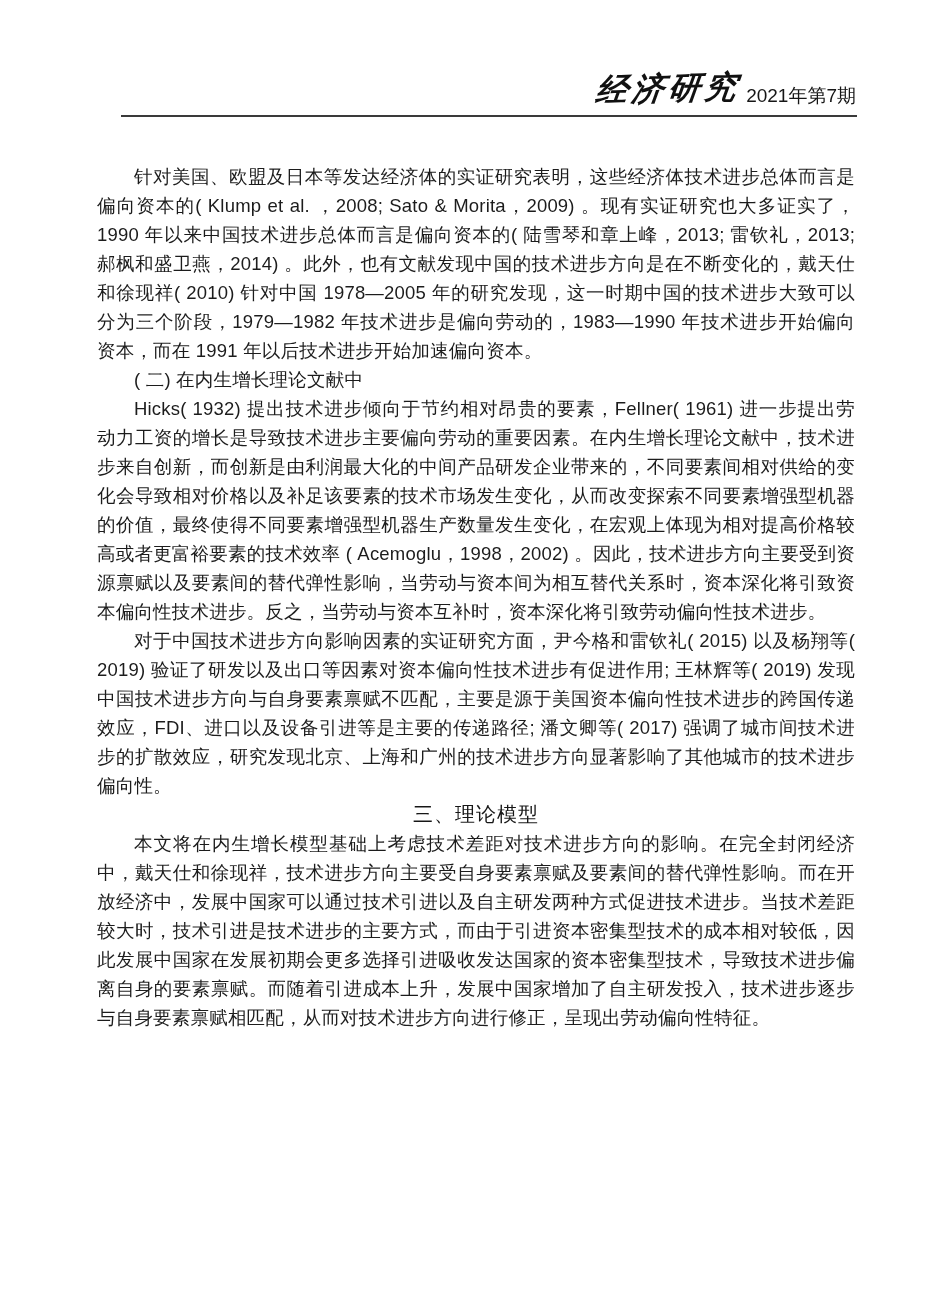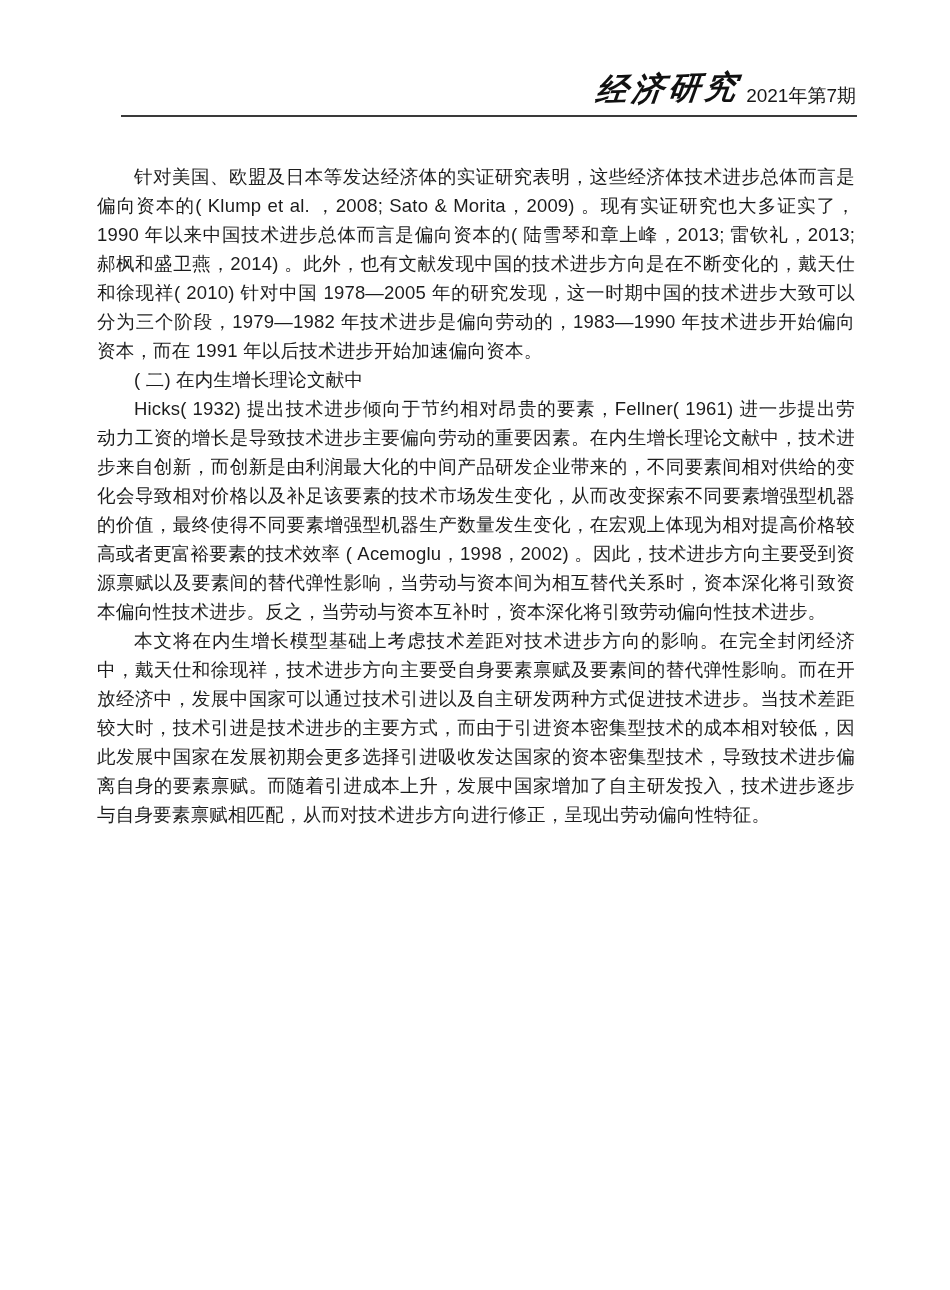--- a/index.html
+++ b/index.html
@@ -87,16 +87,18 @@
     <span class="journal-logo">经济研究</span>
     <span class="issue-label">2021年第7期</span>
   </div>
 
   <div class="header-rule"></div>
 
   <div class="content">
     <p>针对美国、欧盟及日本等发达经济体的实证研究表明，这些经济体技术进步总体而言是偏向资本的( Klump et al. ，2008; Sato &amp; Morita，2009) 。现有实证研究也大多证实了，1990 年以来中国技术进步总体而言是偏向资本的( 陆雪琴和章上峰，2013; 雷钦礼，2013; 郝枫和盛卫燕，2014) 。此外，也有文献发现中国的技术进步方向是在不断变化的，戴天仕和徐现祥( 2010) 针对中国 1978—2005 年的研究发现，这一时期中国的技术进步大致可以分为三个阶段，1979—1982 年技术进步是偏向劳动的，1983—1990 年技术进步开始偏向资本，而在 1991 年以后技术进步开始加速偏向资本。</p>
     <p>( 二) 在内生增长理论文献中</p>
     <p>Hicks( 1932) 提出技术进步倾向于节约相对昂贵的要素，Fellner( 1961) 进一步提出劳动力工资的增长是导致技术进步主要偏向劳动的重要因素。在内生增长理论文献中，技术进步来自创新，而创新是由利润最大化的中间产品研发企业带来的，不同要素间相对供给的变化会导致相对价格以及补足该要素的技术市场发生变化，从而改变探索不同要素增强型机器的价值，最终使得不同要素增强型机器生产数量发生变化，在宏观上体现为相对提高价格较高或者更富裕要素的技术效率 ( Acemoglu，1998，2002) 。因此，技术进步方向主要受到资源禀赋以及要素间的替代弹性影响，当劳动与资本间为相互替代关系时，资本深化将引致资本偏向性技术进步。反之，当劳动与资本互补时，资本深化将引致劳动偏向性技术进步。</p>
+    <p>对于中国技术进步方向影响因素的实证研究方面，尹今格和雷钦礼( 2015) 以及杨翔等( 2019) 验证了研发以及出口等因素对资本偏向性技术进步有促进作用; 王林辉等( 2019) 发现中国技术进步方向与自身要素禀赋不匹配，主要是源于美国资本偏向性技术进步的跨国传递效应，FDI、进口以及设备引进等是主要的传递路径; 潘文卿等( 2017) 强调了城市间技术进步的扩散效应，研究发现北京、上海和广州的技术进步方向显著影响了其他城市的技术进步偏向性。</p>
+    <p class="section-title">三、理论模型</p>
     <p>本文将在内生增长模型基础上考虑技术差距对技术进步方向的影响。在完全封闭经济中，戴天仕和徐现祥，技术进步方向主要受自身要素禀赋及要素间的替代弹性影响。而在开放经济中，发展中国家可以通过技术引进以及自主研发两种方式促进技术进步。当技术差距较大时，技术引进是技术进步的主要方式，而由于引进资本密集型技术的成本相对较低，因此发展中国家在发展初期会更多选择引进吸收发达国家的资本密集型技术，导致技术进步偏离自身的要素禀赋。而随着引进成本上升，发展中国家增加了自主研发投入，技术进步逐步与自身要素禀赋相匹配，从而对技术进步方向进行修正，呈现出劳动偏向性特征。</p>
   </div>
 
 </div>
 
 </body></html>

